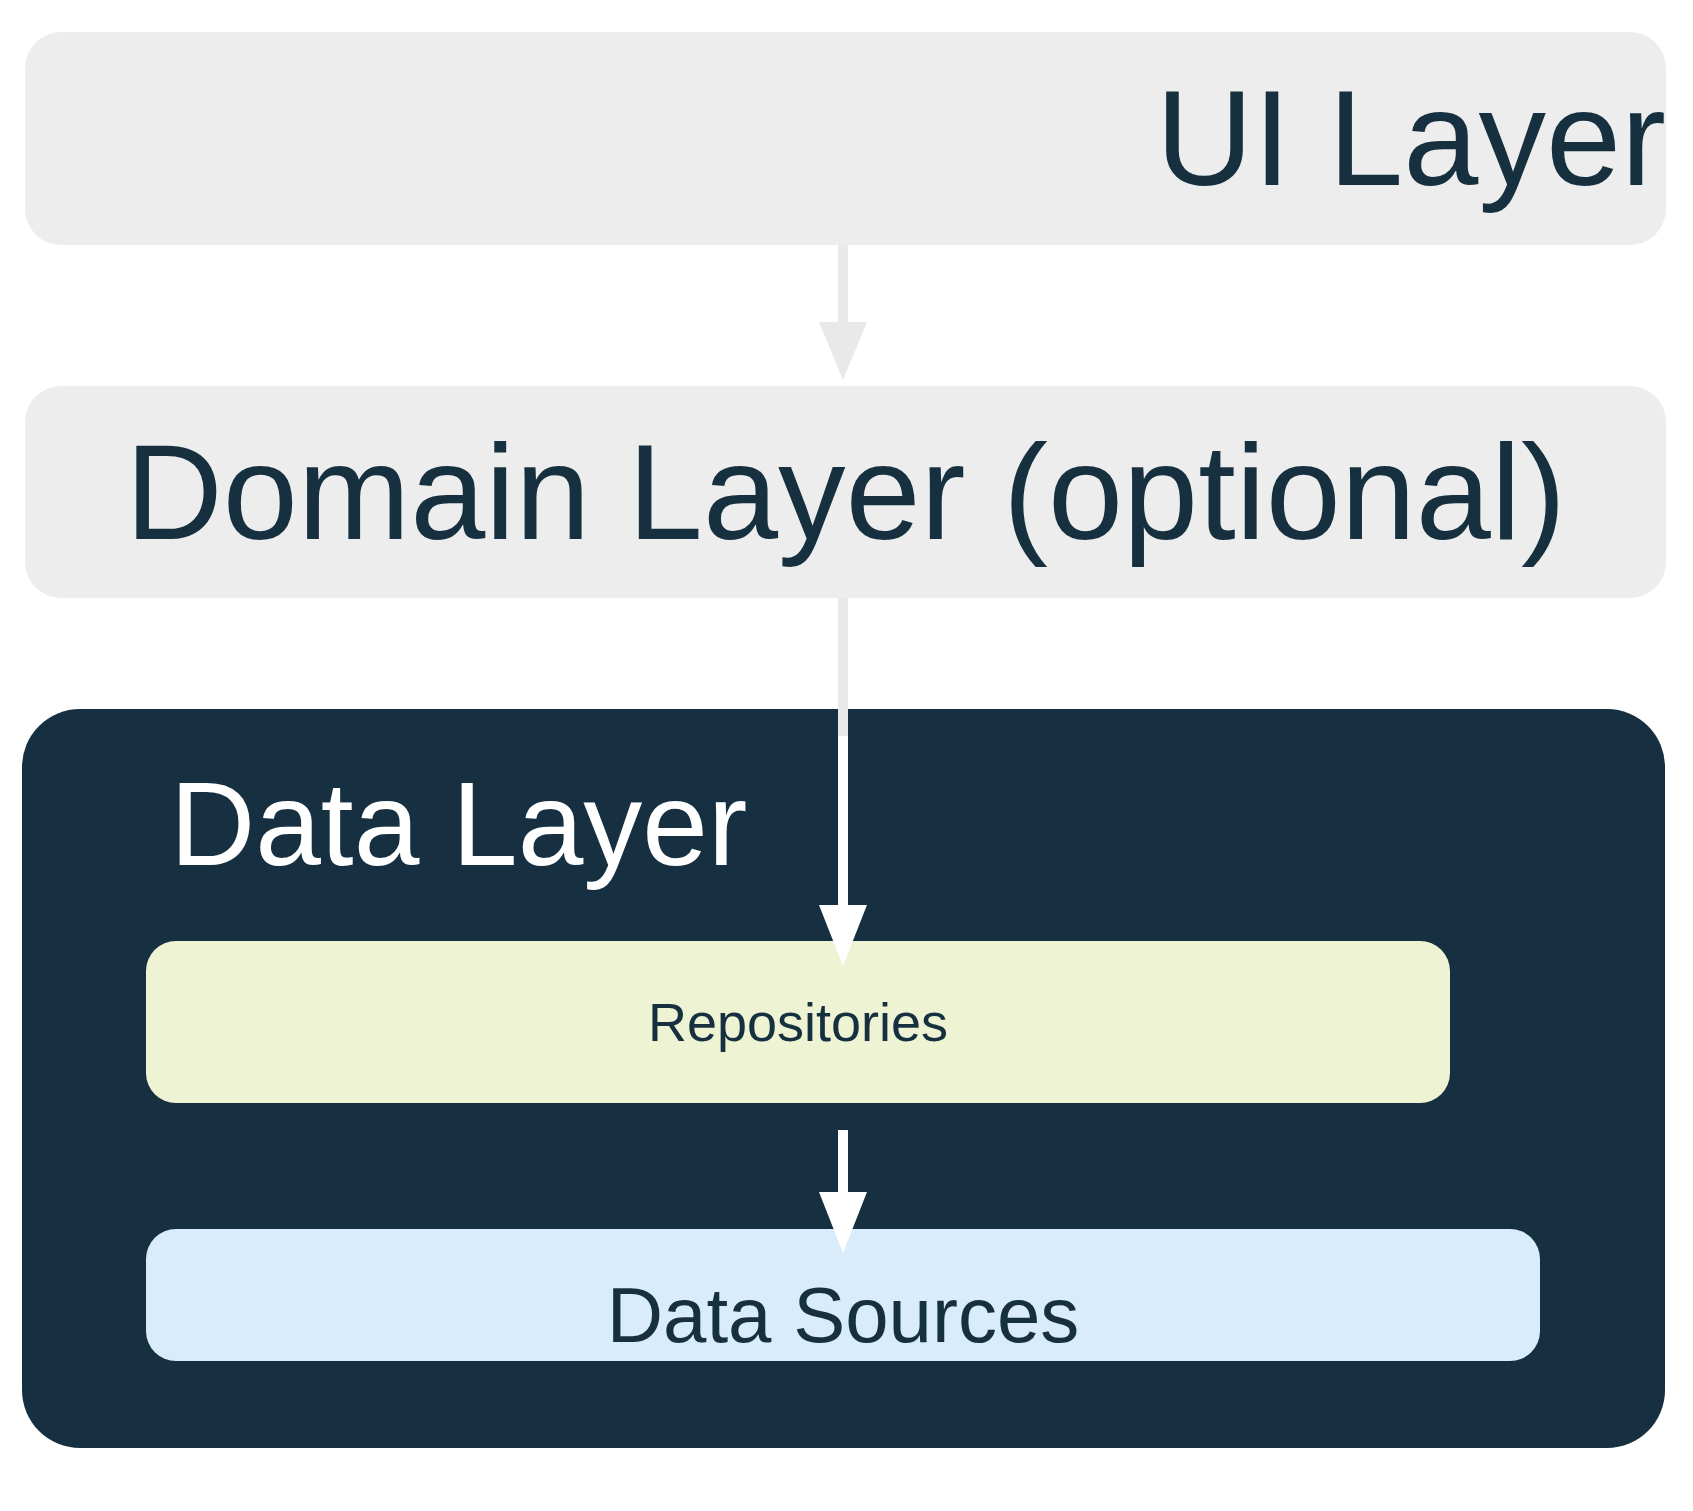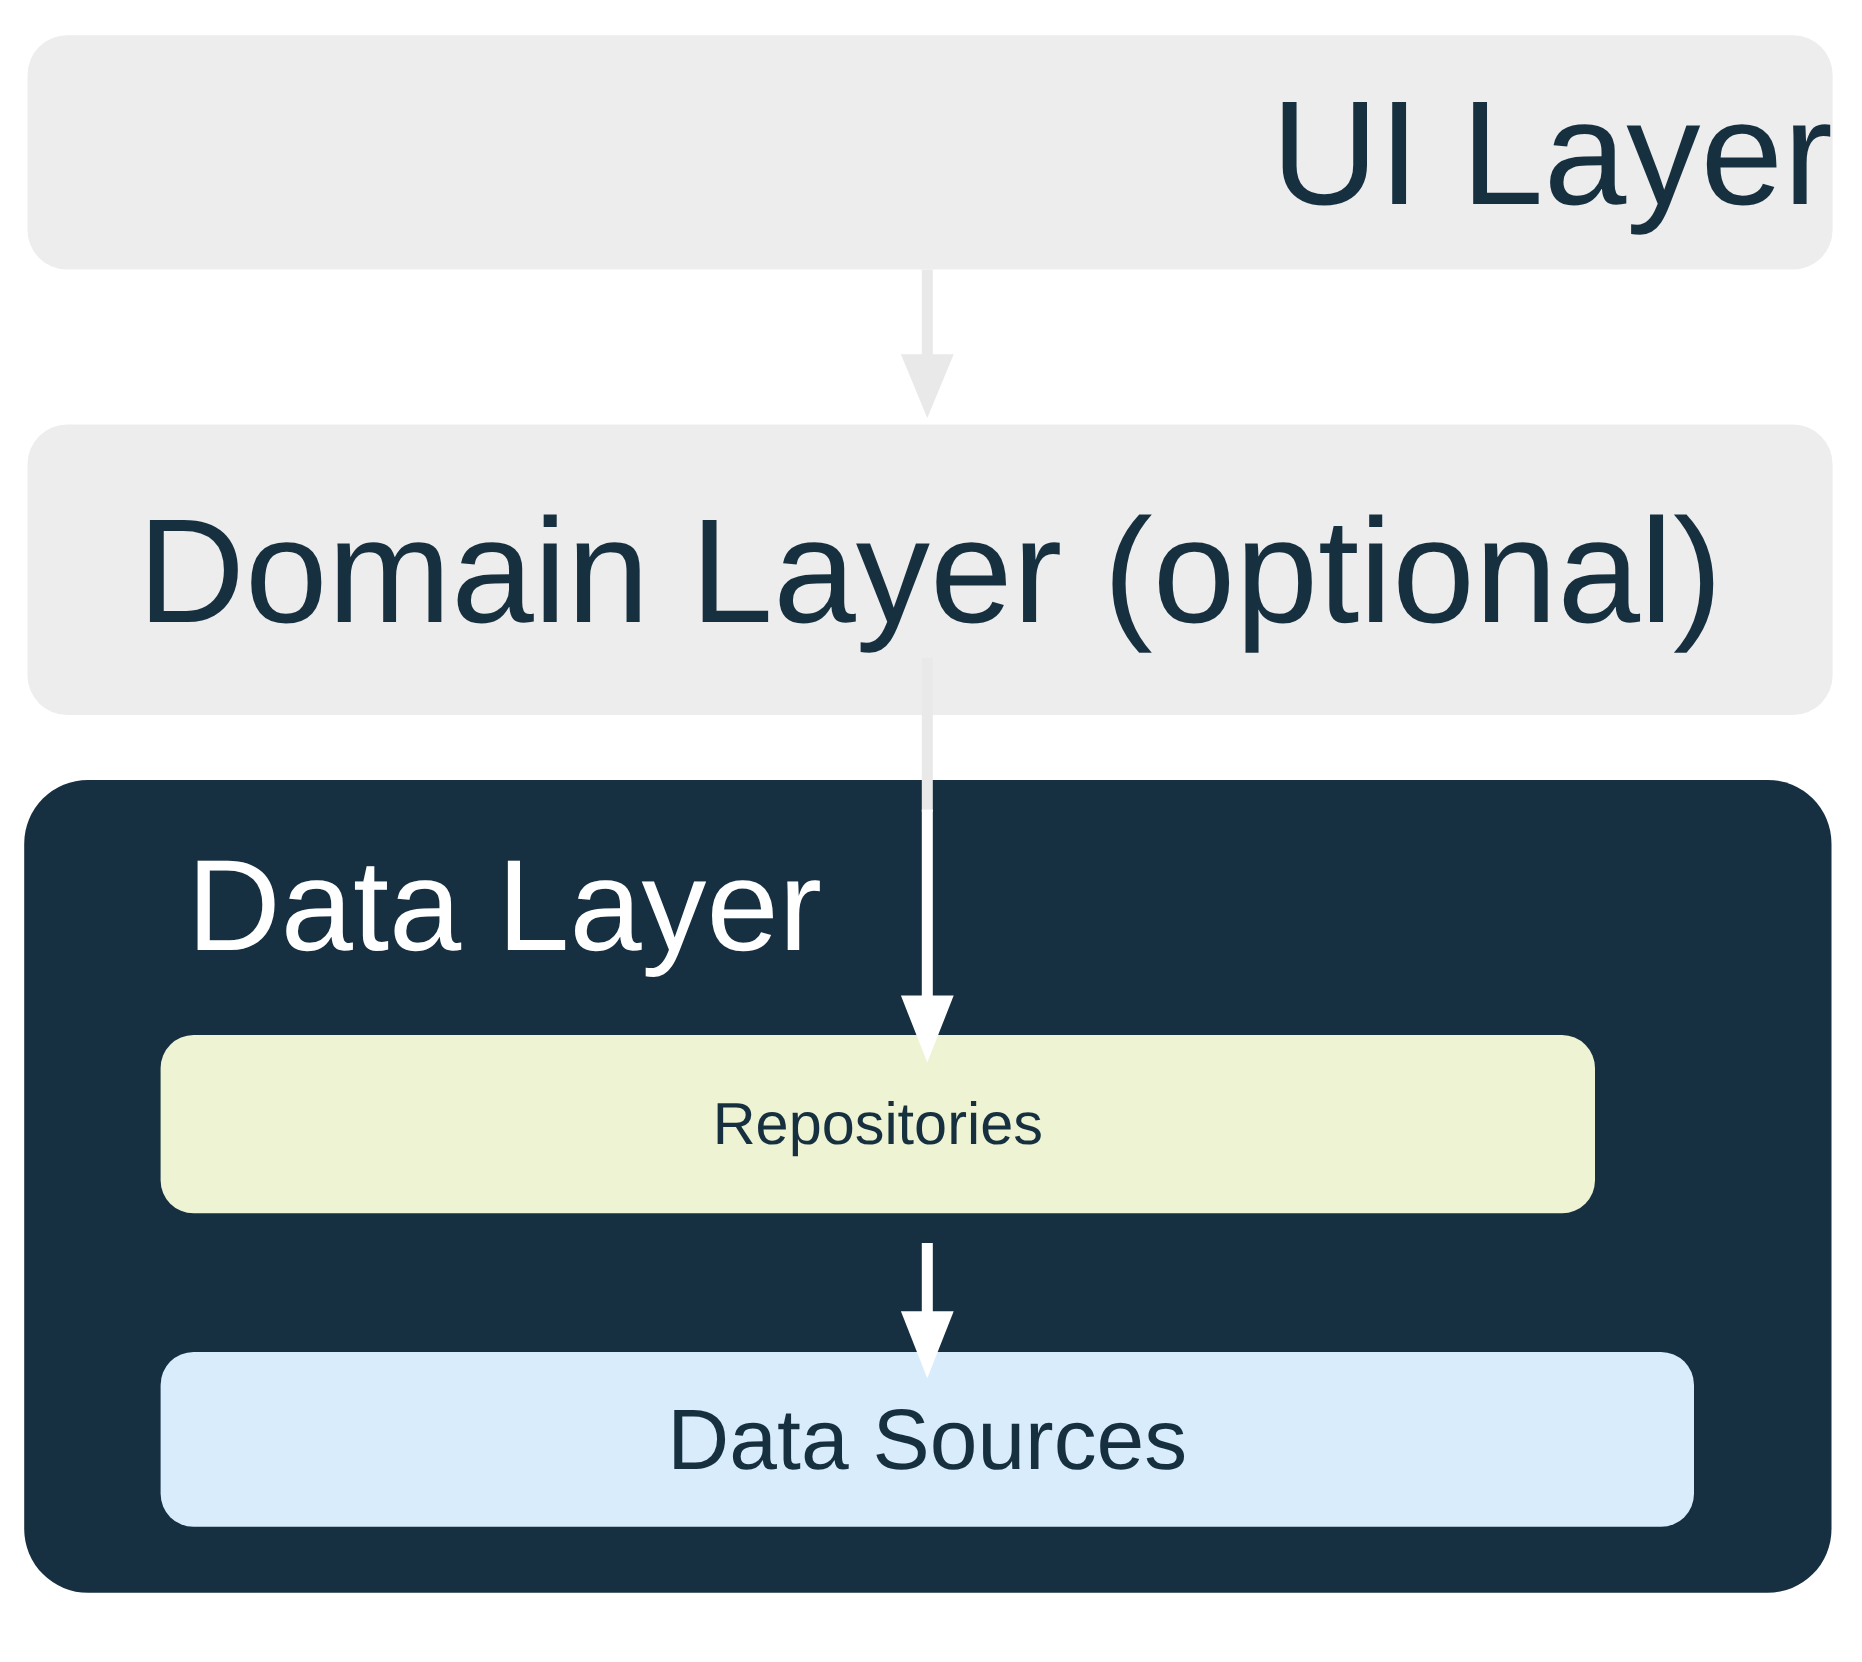--- a/index.html
+++ b/index.html
@@ -33,21 +33,21 @@
     left: 25px;
     top: 32px;
     width: 1641px;
     height: 213px;
     justify-content: flex-end;
   }
   .box-domain {
     left: 25px;
     top: 386px;
     width: 1641px;
-    height: 264px;
+    height: 212px;
   }
   .box-data-layer {
     left: 22px;
     top: 709px;
     width: 1643px;
     height: 739px;
     background: #162f41;
     border-radius: 58px;
     display: block;
   }
@@ -67,25 +67,26 @@
     height: 162px;
     background: #eef4d3;
     border-radius: 30px;
     color: #16303f;
     font-size: 54px;
   }
   .box-data-sources {
     left: 124px;
     top: 520px;
     width: 1394px;
-    height: 159px;
+    height: 132px;
     background: #d9ecfc;
     border-radius: 30px;
     color: #16303f;
     font-size: 78px;
+    align-items: flex-end;
   }
   .arrow-part {
     position: absolute;
   }
   .stem {
     width: 10px;
     left: 838px;
   }
   .stem-gray { background: #e9e9e9; }
   .stem-white { background: #ffffff; }

